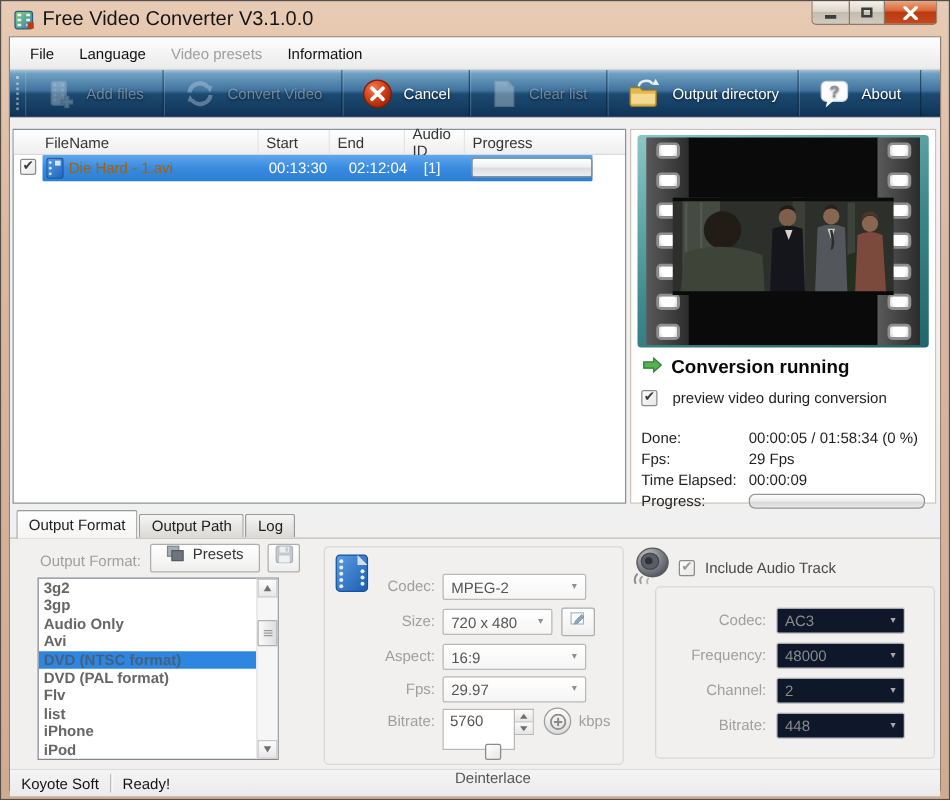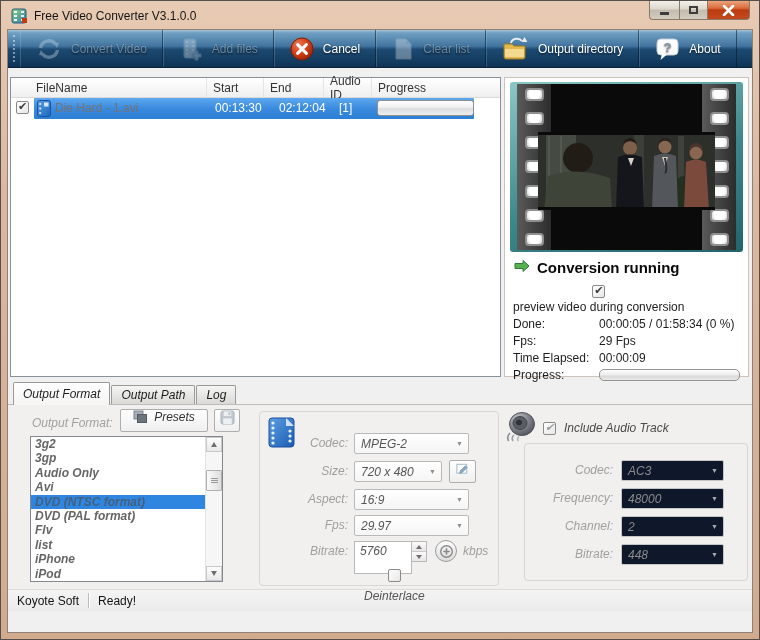--- a/index.html
+++ b/index.html
@@ -4,21 +4,21 @@
 <style>
   * { margin:0; padding:0; box-sizing:border-box; }
   html,body { width:760px; height:640px; }
   body { font-family:"Liberation Sans", sans-serif; position:relative; background:#fff; overflow:hidden; }
 
   
   .window { position:absolute; inset:0; border:1px solid #544f4a;
     background:linear-gradient(180deg,#e8cbb4 0%,#dcb89f 30%,#d2ab8f 100%); }
   .titlebar { position:absolute; top:1px; left:1px; right:1px; height:27px;
     display:flex; align-items:center; gap:6px; padding-left:9px; }
-  .title-text { font-size:12px; color:#151515; }
+  .title-text { font-size:16px; color:#151515; }
   .win-controls { position:absolute; top:0; right:9px; display:flex; }
   .win-btn { height:19px; border:1px solid #8a7868; border-top:none;
     background:linear-gradient(180deg,#f4f1ea 0%,#ddd7cb 45%,#c3bcae 50%,#d2ccbf 100%);
     display:flex; align-items:center; justify-content:center; }
   .win-btn.min { width:30px; border-radius:0 0 0 4px; border-right:none; }
   .win-btn.max { width:29px; }
   .win-btn.close { width:42px; border-radius:0 0 4px 0; border-left:none;
     background:linear-gradient(180deg,#eba37c 0%,#da6b3c 40%,#bd3a10 50%,#c24a1e 100%); }
   .glyph-min { width:9px; height:3px; background:#3d3d3d; margin-top:6px; }
   .glyph-max { width:9px; height:8px; border:2px solid #3d3d3d; }
@@ -53,21 +53,21 @@
     border-bottom:1px solid #dadada; font-size:12px; color:#333; }
   .fl-hcell { border-right:1px solid #e4e4e4; display:flex; align-items:center; padding-left:6px; }
   .fl-hcell.c1 { width:196px; padding-left:25px; }
   .fl-hcell.c2 { width:57px; } .fl-hcell.c3 { width:60px; } .fl-hcell.c4 { width:48px; }
   .fl-hcell.c5 { flex:1; border-right:none; }
   .fl-row { position:relative; height:21px; font-size:12px; }
   .fl-sel { position:absolute; left:23px; top:0; width:440px; height:21px;
     background:linear-gradient(180deg,#5ea9ef 0%,#3a8ade 50%,#2b7fd4 100%); border-radius:1px; }
   .fl-check { position:absolute; left:5px; top:3px; }
   .fl-file-icon { position:absolute; left:26px; top:2px; }
-  .fl-name { position:absolute; left:44px; top:0; line-height:21px; color:#737373; white-space:nowrap; }
+  .fl-name { position:absolute; left:44px; top:0; line-height:21px; color:#a16207; white-space:nowrap; }
   .fl-val { position:absolute; top:0; line-height:21px; color:#fff; }
   .fl-val.start { left:204px; } .fl-val.end { left:268px; } .fl-val.audio { left:328px; }
   .fl-progressbar { position:absolute; left:366px; top:2px; width:97px; height:16px;
     border:1px solid #8f8f8f; border-radius:3px;
     background:linear-gradient(180deg,#ffffff 0%,#f0f0f1 45%,#dcdde0 55%,#eceef0 100%); }
 
   
   .checkbox { width:13px; height:13px; border:1px solid #8b8b8b; border-radius:2px;
     background:linear-gradient(135deg,#fefefe,#e7e7e7); position:relative; flex:none; }
   .checkbox.checked::after { content:"\2714"; position:absolute; left:1px; top:-2px;
@@ -84,30 +84,30 @@
     background:linear-gradient(90deg,#5a5a5a,#2c2c2c); display:flex; flex-direction:column;
     justify-content:space-between; padding:4px 0; align-items:center; }
   .fs-col.left { left:7px; } .fs-col.right { right:7px; }
   .fs-hole { width:19px; height:13px; border:2px solid #8f8f8f; border-radius:4px;
     background:radial-gradient(circle at 50% 40%, #ffffff 55%, #c9c9c9 100%); }
   .fs-frame { position:absolute; left:28px; top:50px; width:177px; height:78px; z-index:2; }
   .fs-frame svg { display:block; }
 
   .status-line { position:absolute; left:8px; top:181px; display:flex; gap:7px; }
   .status-text { font-size:15px; font-weight:bold; color:#0a0a0a; }
-  .preview-check { position:absolute; left:8px; top:207px; display:flex; align-items:center; gap:2px;
-    font-size:12px; color:#1e1e1e;flex-direction:column; }
+  .preview-check { position:absolute; left:8px; top:207px; display:flex; align-items:center; gap:12px;
+    font-size:12px; color:#1e1e1e; }
   .stats { position:absolute; left:8px; top:237px; right:8px; font-size:12px; color:#1e1e1e; }
   .stat-row { display:flex; height:17px; align-items:center; }
   .stat-label { width:86px; flex:none; }
   .stats-progressbar { width:147px; height:12px; border:1px solid #949494; border-radius:5px;
     background:linear-gradient(180deg,#fdfdfd 0%,#ececec 50%,#d9d9d9 60%,#e9e9e9 100%); }
 
   
-  .tabarea { position:relative; height:208px;font-style:italic; }
+  .tabarea { position:relative; height:208px; }
   .tabstrip { position:relative; height:23px; display:flex; align-items:flex-end; padding-left:5px; z-index:2; }
   .tab { font-size:12px; color:#1c1c1c; height:19px; padding:2px 9px 0;
     background:linear-gradient(180deg,#f5f5f4,#d9d9d5); border:1px solid #9a9a9a; border-bottom:none;
     border-radius:2px 2px 0 0; margin-right:1px; white-space:nowrap; }
   .tab.active { height:23px; padding-top:4px; background:linear-gradient(180deg,#ffffff,#f4f4f3);
     position:relative; top:1px; z-index:3; }
   .tabpane { position:absolute; top:23px; left:0; right:0; bottom:0;
     background:#f1f0ef; border-top:1px solid #bdbdbd; }
 
   
@@ -216,47 +216,53 @@
       </div>
     <div class="win-btn close">
       <svg width="13" height="11" viewBox="0 0 13 11">
         <path d="M2 1 L11 10 M11 1 L2 10" stroke="#ffffff" stroke-width="2.6" stroke-linecap="round"></path>
       </svg>
     </div>
   </div>
 
   <div class="content">
 
+    <div class="menubar">
+      <span class="menu-item">File</span>
+      <span class="menu-item">Language</span>
+      <span class="menu-item disabled">Video presets</span>
+      <span class="menu-item">Information</span>
+    </div>
 
     <div class="toolbar">
       <div class="grip"></div>
-
-      <div class="tb-btn disabled">
-        <svg class="tb-icon" width="26" height="24" viewBox="0 0 26 24">
-          <path d="M21.5 13 a8.5 8.5 0 0 1 -15 4" fill="none" stroke="#c8d8e4" stroke-width="3.4"></path>
-          <path d="M4.5 11 a8.5 8.5 0 0 1 15 -4" fill="none" stroke="#c8d8e4" stroke-width="3.4"></path>
-          <path d="M3 18 l6 1 -4 -6 z" fill="#c8d8e4"></path>
-          <path d="M23 6 l-6 -1 4 6 z" fill="#c8d8e4"></path>
-        </svg>
-        <span>Convert Video</span>
-      </div>
 
       <div class="tb-btn disabled">
         <svg class="tb-icon" width="24" height="24" viewBox="0 0 24 24">
           <rect x="5" y="2" width="12" height="19" rx="2" fill="#cdd9e3" stroke="#9fb4c4"></rect>
           <rect x="7" y="4" width="2" height="2" fill="#fff"></rect>
             <rect x="7" y="8" width="2" height="2" fill="#fff"></rect>
           <rect x="7" y="12" width="2" height="2" fill="#fff"></rect>
             <rect x="7" y="16" width="2" height="2" fill="#fff"></rect>
           <rect x="13" y="4" width="2" height="2" fill="#fff"></rect>
             <rect x="13" y="8" width="2" height="2" fill="#fff"></rect>
           <rect x="13" y="12" width="2" height="2" fill="#fff"></rect>
           <path d="M16 14 h3 v3 h3 v3 h-3 v3 h-3 v-3 h-3 v-3 h3 z" fill="#b7c6d2" stroke="#92a7b8"></path>
         </svg>
         <span>Add files</span>
+      </div>
+
+      <div class="tb-btn disabled">
+        <svg class="tb-icon" width="26" height="24" viewBox="0 0 26 24">
+          <path d="M21.5 13 a8.5 8.5 0 0 1 -15 4" fill="none" stroke="#c8d8e4" stroke-width="3.4"></path>
+          <path d="M4.5 11 a8.5 8.5 0 0 1 15 -4" fill="none" stroke="#c8d8e4" stroke-width="3.4"></path>
+          <path d="M3 18 l6 1 -4 -6 z" fill="#c8d8e4"></path>
+          <path d="M23 6 l-6 -1 4 6 z" fill="#c8d8e4"></path>
+        </svg>
+        <span>Convert Video</span>
       </div>
 
       <div class="tb-btn">
         <svg class="tb-icon" width="24" height="24" viewBox="0 0 24 24">
           <defs>
               <radialGradient id="redg" cx="35%" cy="30%" r="75%">
             <stop offset="0" stop-color="#f07a54"></stop>
                 <stop offset=".5" stop-color="#d8431c"></stop>
                 <stop offset="1" stop-color="#9e2406"></stop>
               </radialGradient>

